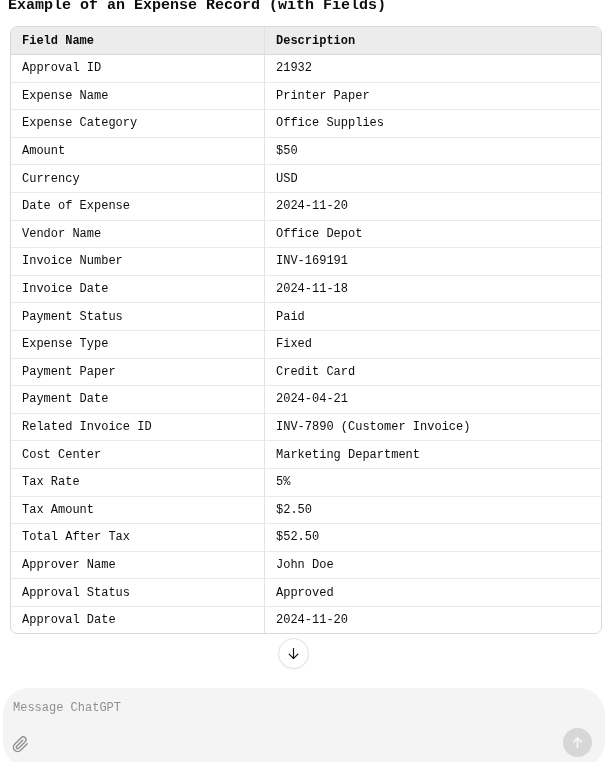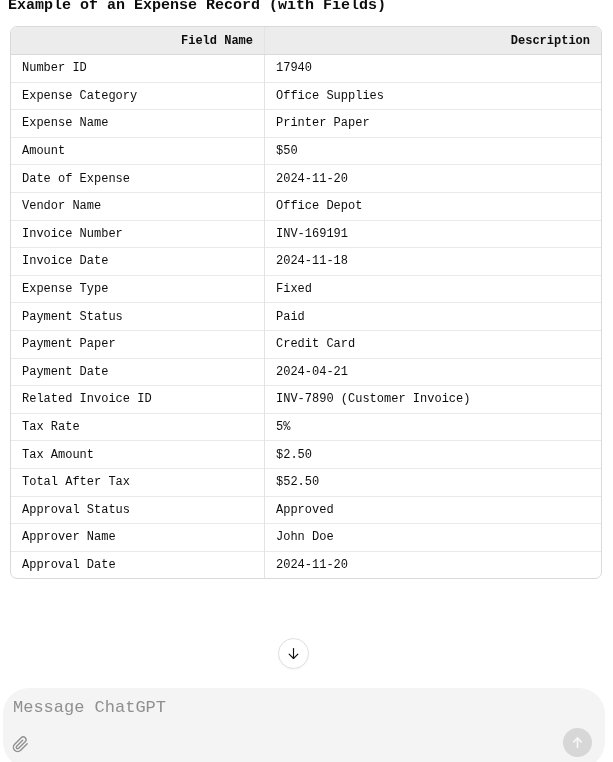--- a/index.html
+++ b/index.html
@@ -35,21 +35,21 @@
     box-sizing: border-box;
   }
   table.fields {
     width: 100%;
     border-collapse: collapse;
     font-size: 12px;
     color: #0d0d0d;
   }
   table.fields th {
     background: #ececec;
-    text-align: right;
+    text-align: left;
     font-weight: 600;
     padding: 0 11px;
     height: 27px;
     border-bottom: 1px solid #d9d9d9;
   }
   table.fields th:first-child,
   table.fields td:first-child {
     width: 231px;
     border-right: 1px solid #e3e3e3;
   }
@@ -85,21 +85,21 @@
     width: 602px;
     height: 80px;
     background: #f4f4f4;
     border-radius: 26px;
     box-sizing: border-box;
   }
   .composer .placeholder {
     position: absolute;
     left: 10px;
     top: 12px;
-    font-size: 17px;
+    font-size: 12px;
     line-height: 16px;
     color: #8f8f8f;
   }
   .attach-btn {
     position: absolute;
     left: 5px;
     top: 44px;
     width: 24px;
     height: 24px;
     background: transparent;
@@ -136,39 +136,43 @@
   <div class="table-wrap">
     <table class="fields">
       <thead>
         <tr>
           <th>Field Name</th>
           <th>Description</th>
         </tr>
       </thead>
       <tbody>
     <tr>
-      <td class="cell-field">Number ID</td>
-      <td class="cell-desc">17940</td>
+      <td class="cell-field">Approval ID</td>
+      <td class="cell-desc">21932</td>
+    </tr>
+
+    <tr>
+      <td class="cell-field">Expense Name</td>
+      <td class="cell-desc">Printer Paper</td>
     </tr>
 
     <tr>
       <td class="cell-field">Expense Category</td>
       <td class="cell-desc">Office Supplies</td>
     </tr>
 
     <tr>
-      <td class="cell-field">Expense Name</td>
-      <td class="cell-desc">Printer Paper</td>
-    </tr>
-
-    <tr>
       <td class="cell-field">Amount</td>
       <td class="cell-desc">$50</td>
     </tr>
 
+    <tr>
+      <td class="cell-field">Currency</td>
+      <td class="cell-desc">USD</td>
+    </tr>
 
     <tr>
       <td class="cell-field">Date of Expense</td>
       <td class="cell-desc">2024-11-20</td>
     </tr>
 
     <tr>
       <td class="cell-field">Vendor Name</td>
       <td class="cell-desc">Office Depot</td>
     </tr>
@@ -177,69 +181,73 @@
       <td class="cell-field">Invoice Number</td>
       <td class="cell-desc">INV-169191</td>
     </tr>
 
     <tr>
       <td class="cell-field">Invoice Date</td>
       <td class="cell-desc">2024-11-18</td>
     </tr>
 
     <tr>
+      <td class="cell-field">Payment Status</td>
+      <td class="cell-desc">Paid</td>
+    </tr>
+
+    <tr>
       <td class="cell-field">Expense Type</td>
       <td class="cell-desc">Fixed</td>
     </tr>
 
     <tr>
-      <td class="cell-field">Payment Status</td>
-      <td class="cell-desc">Paid</td>
-    </tr>
-
-    <tr>
       <td class="cell-field">Payment Paper</td>
       <td class="cell-desc">Credit Card</td>
     </tr>
 
     <tr>
       <td class="cell-field">Payment Date</td>
       <td class="cell-desc">2024-04-21</td>
     </tr>
 
     <tr>
       <td class="cell-field">Related Invoice ID</td>
       <td class="cell-desc">INV-7890 (Customer Invoice)</td>
     </tr>
 
 
+    <tr>
+      <td class="cell-field">Cost Center</td>
+      <td class="cell-desc">Marketing Department</td>
+    </tr>
 
     <tr>
       <td class="cell-field">Tax Rate</td>
       <td class="cell-desc">5%</td>
     </tr>
 
     <tr>
       <td class="cell-field">Tax Amount</td>
       <td class="cell-desc">$2.50</td>
     </tr>
 
     <tr>
       <td class="cell-field">Total After Tax</td>
       <td class="cell-desc">$52.50</td>
     </tr>
 
     <tr>
+      <td class="cell-field">Approver Name</td>
+      <td class="cell-desc">John Doe</td>
+    </tr>
+
+    <tr>
       <td class="cell-field">Approval Status</td>
       <td class="cell-desc">Approved</td>
-    </tr>
-
-    <tr>
-      <td class="cell-field">Approver Name</td>
-      <td class="cell-desc">John Doe</td>
     </tr>
 
     <tr>
       <td class="cell-field">Approval Date</td>
       <td class="cell-desc">2024-11-20</td>
     </tr>
   </tbody>
     </table>
   </div>
 

